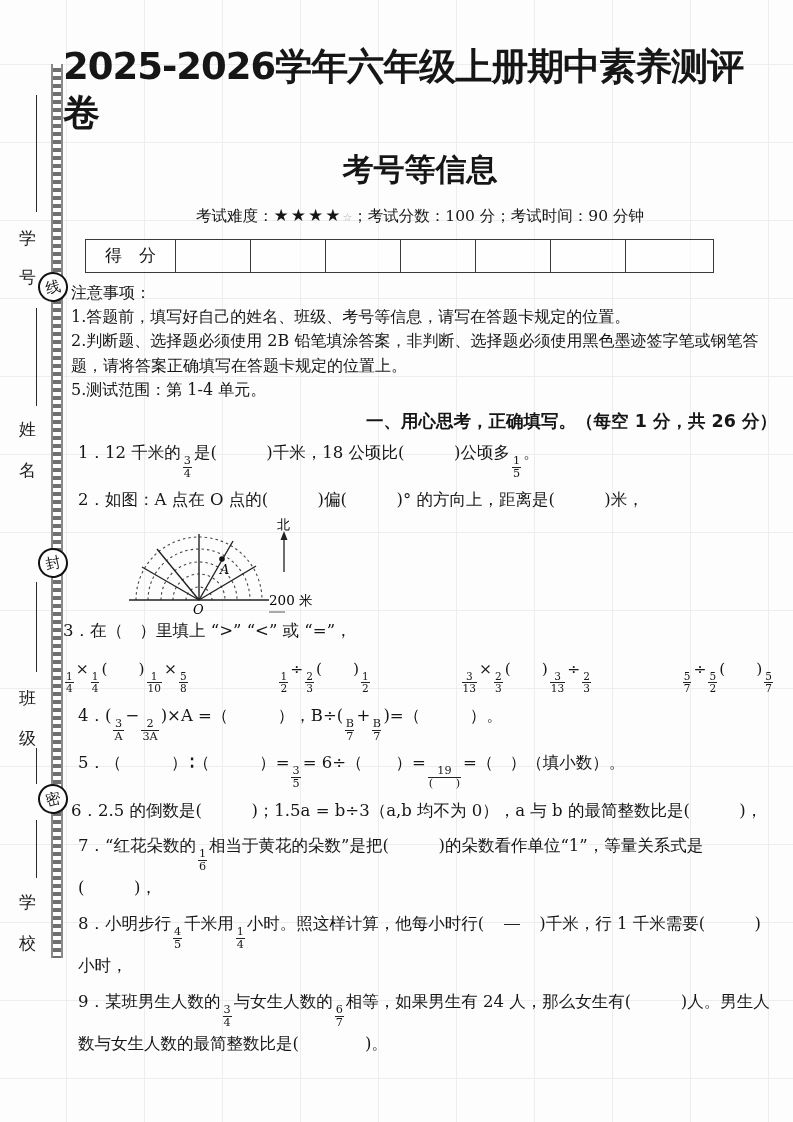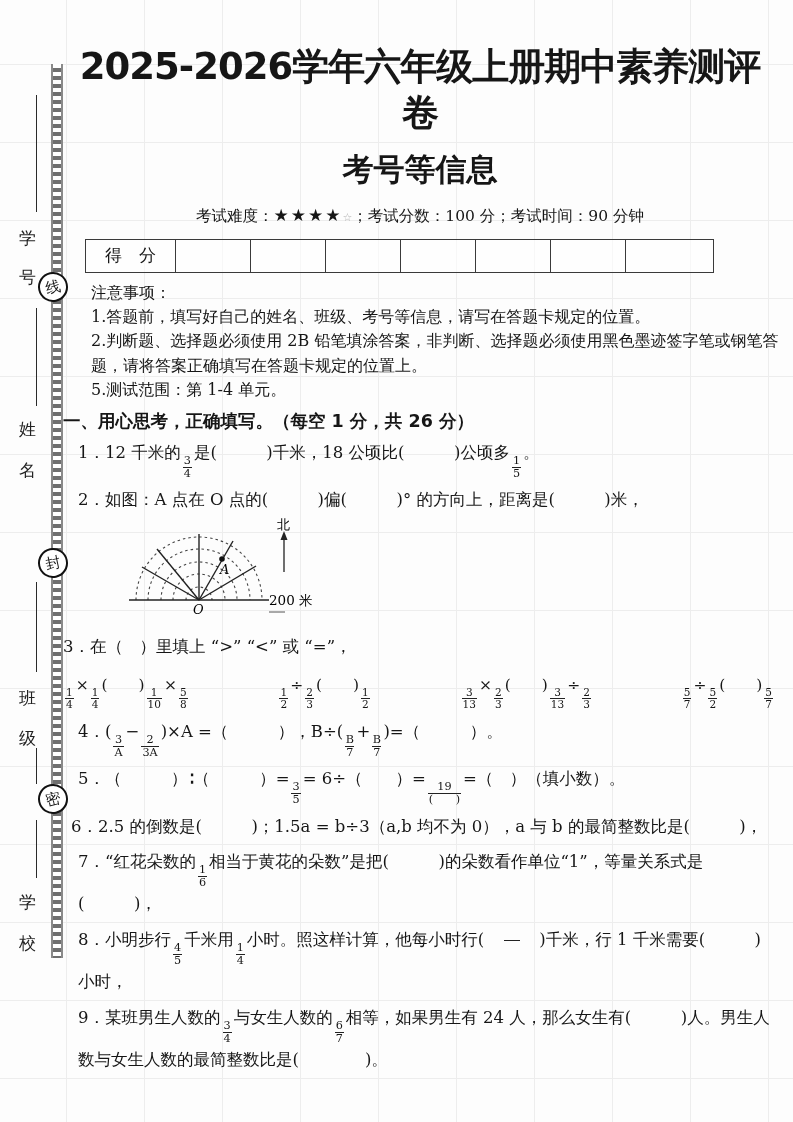--- a/index.html
+++ b/index.html
@@ -23,34 +23,34 @@
     display:flex;align-items:center;justify-content:center;
     font-size:15px;font-family:"DejaVu Serif",serif;transform:rotate(-12deg);
   }
   .vlabel{
     position:absolute;left:17px;writing-mode:vertical-rl;text-orientation:upright;
     font-size:17px;letter-spacing:10px;font-family:"DejaVu Serif",serif;color:#222;
   }
   .wline{position:absolute;left:36px;width:0;border-left:1.5px solid #2a2a2a;}
   
   .main{position:absolute;left:63px;top:44px;width:714px;}
-  .title{font-size:37px;font-weight:800;text-align:center;letter-spacing:-1px;line-height:1.25;}
+  .title{font-size:37px;font-weight:800;letter-spacing:-1px;line-height:1.25;}
   .subtitle{font-size:31px;font-weight:800;text-align:center;margin-top:12px;}
   .meta{font-size:15.5px;text-align:center;margin-top:14px;font-family:"DejaVu Serif",serif;}
   .meta .stars{font-size:17px;letter-spacing:2px;}
   .meta .star-faint{color:#b5b5b5;font-size:11px;}
   
   table.score{border-collapse:collapse;margin:12px 0 0 22px;table-layout:fixed;width:628px;}
   table.score td{border:1.7px solid #3a3a3a;height:30px;text-align:center;
     font-size:17px;font-family:"DejaVu Serif",serif;background:rgba(255,255,255,.55);}
   
-  .notices{margin:8px 0 0 28px;font-size:16px;line-height:1.53;font-family:"DejaVu Serif",serif;width:700px;}
+  .notices{margin:8px 0 0 8px;font-size:16px;line-height:1.53;font-family:"DejaVu Serif",serif;width:700px;}
   .notices .n-item{margin:0;}
   
-  .sec-head{font-size:17.5px;font-weight:800;margin:6px 0 2px 0;}
+  .sec-head{font-size:17.5px;font-weight:800;margin:6px 0 2px 0;text-align:right;}
   
   .q{margin:5px 0 5px 15px;font-size:16.5px;line-height:1.85;font-family:"DejaVu Serif",serif;width:697px;}
   .frac{display:inline-flex;flex-direction:column;align-items:center;vertical-align:-0.55em;
         line-height:1.08;font-size:0.68em;margin:0 2px;text-align:center;}
   .frac .den{border-top:1.2px solid #222;padding:0 1px;}
   .bar{display:inline-block;width:16px;border-top:1.7px solid #222;vertical-align:4px;margin:0 3px;}
   .cmp-row{display:flex;justify-content:space-between;align-items:center;
            margin:2px 2px 6px 0;font-size:15.5px;font-family:"DejaVu Serif",serif;line-height:2.4;}
   
   .diagram-wrap{margin:0 0 0 58px;height:100px;position:relative;}
@@ -151,21 +151,21 @@
         <text x="156" y="13" font-size="13">北</text>
         <g>
           <polygon points="163,15 159.5,24 166.5,24" fill="#222"></polygon>
           <line x1="163" y1="20" x2="163" y2="56" stroke="#222" stroke-width="1.3"></line>
         </g>
         <text x="148" y="89" font-size="13.5">200 米</text>
         <line x1="148" y1="96" x2="164" y2="96" stroke="#555" stroke-width="1"></line>
       </svg>
     </div>
 
-    <div class="q" style="margin-top:16px;margin-left:0;">3．在（　）里填上 “&gt;” “&lt;” 或 “=”，</div>
+    <div class="q" style="margin-top:0;margin-left:0;">3．在（　）里填上 “&gt;” “&lt;” 或 “=”，</div>
     <div class="cmp-row">
       <span><span class="frac">
             <span class="num">1</span>
             <span class="den">4</span>
           </span>×<span class="frac">
             <span class="num">1</span>
             <span class="den">4</span>
           </span>(　　)<span class="frac">
             <span class="num">1</span>
             <span class="den">10</span>

